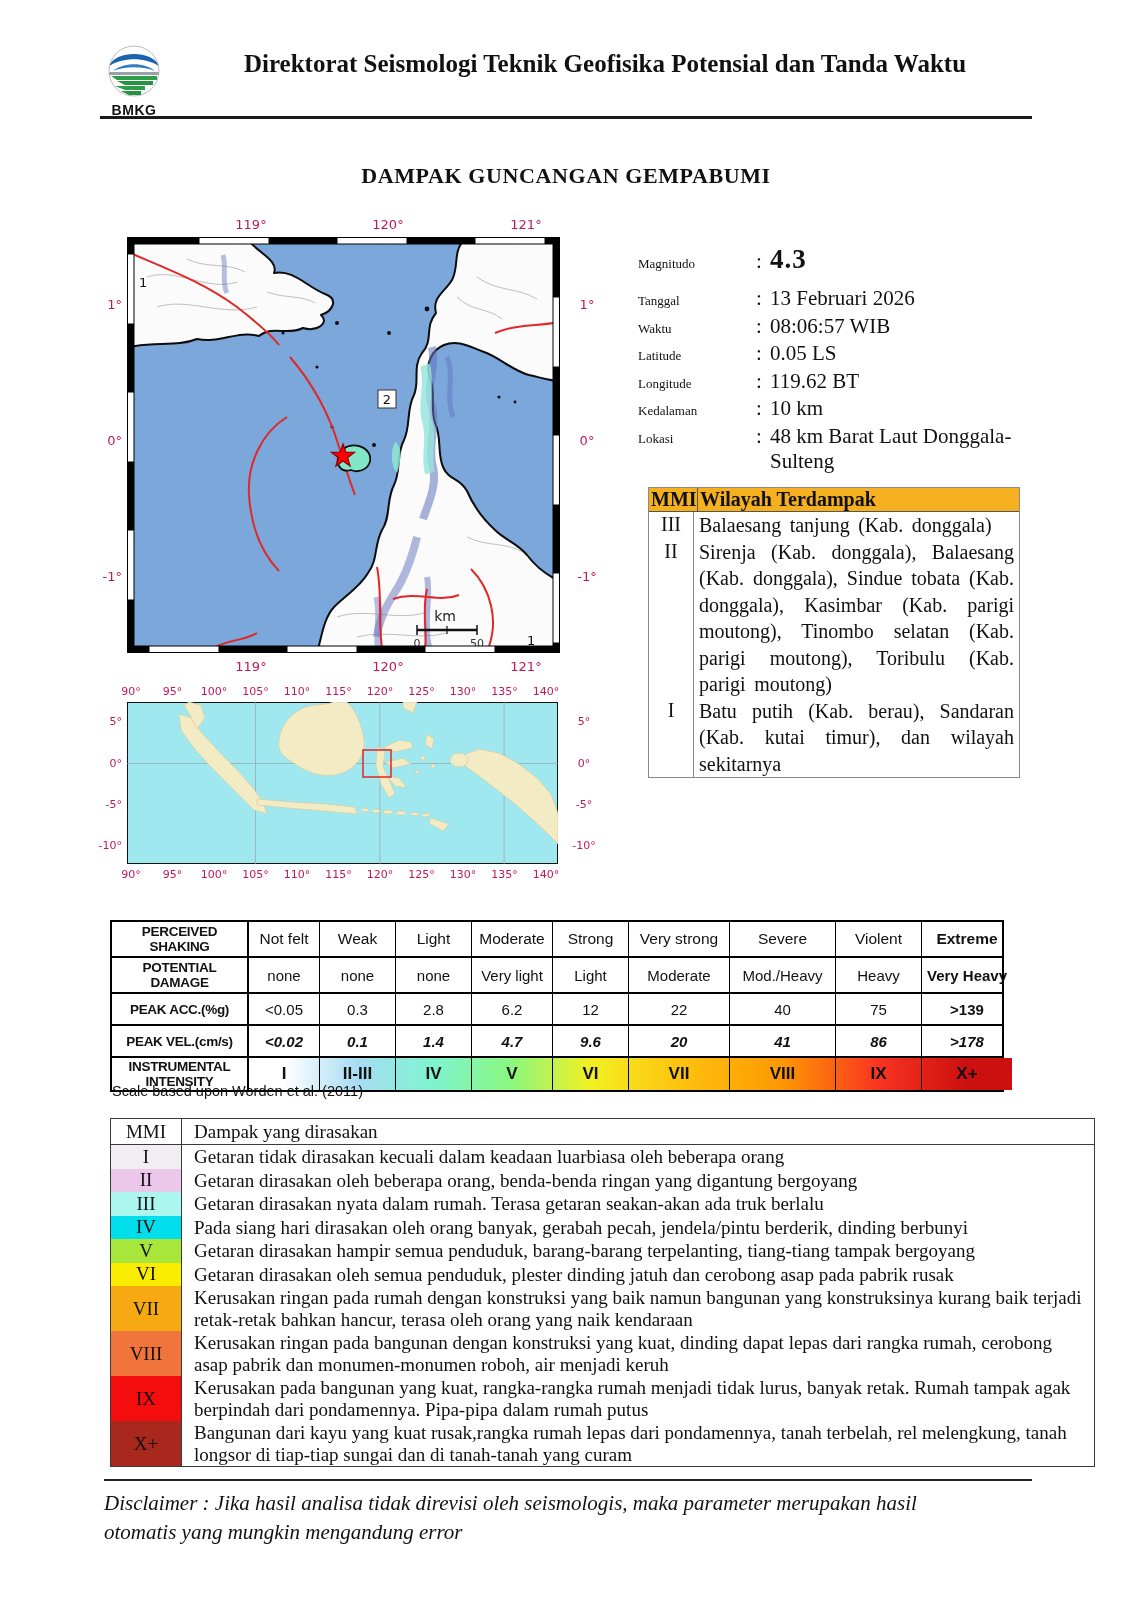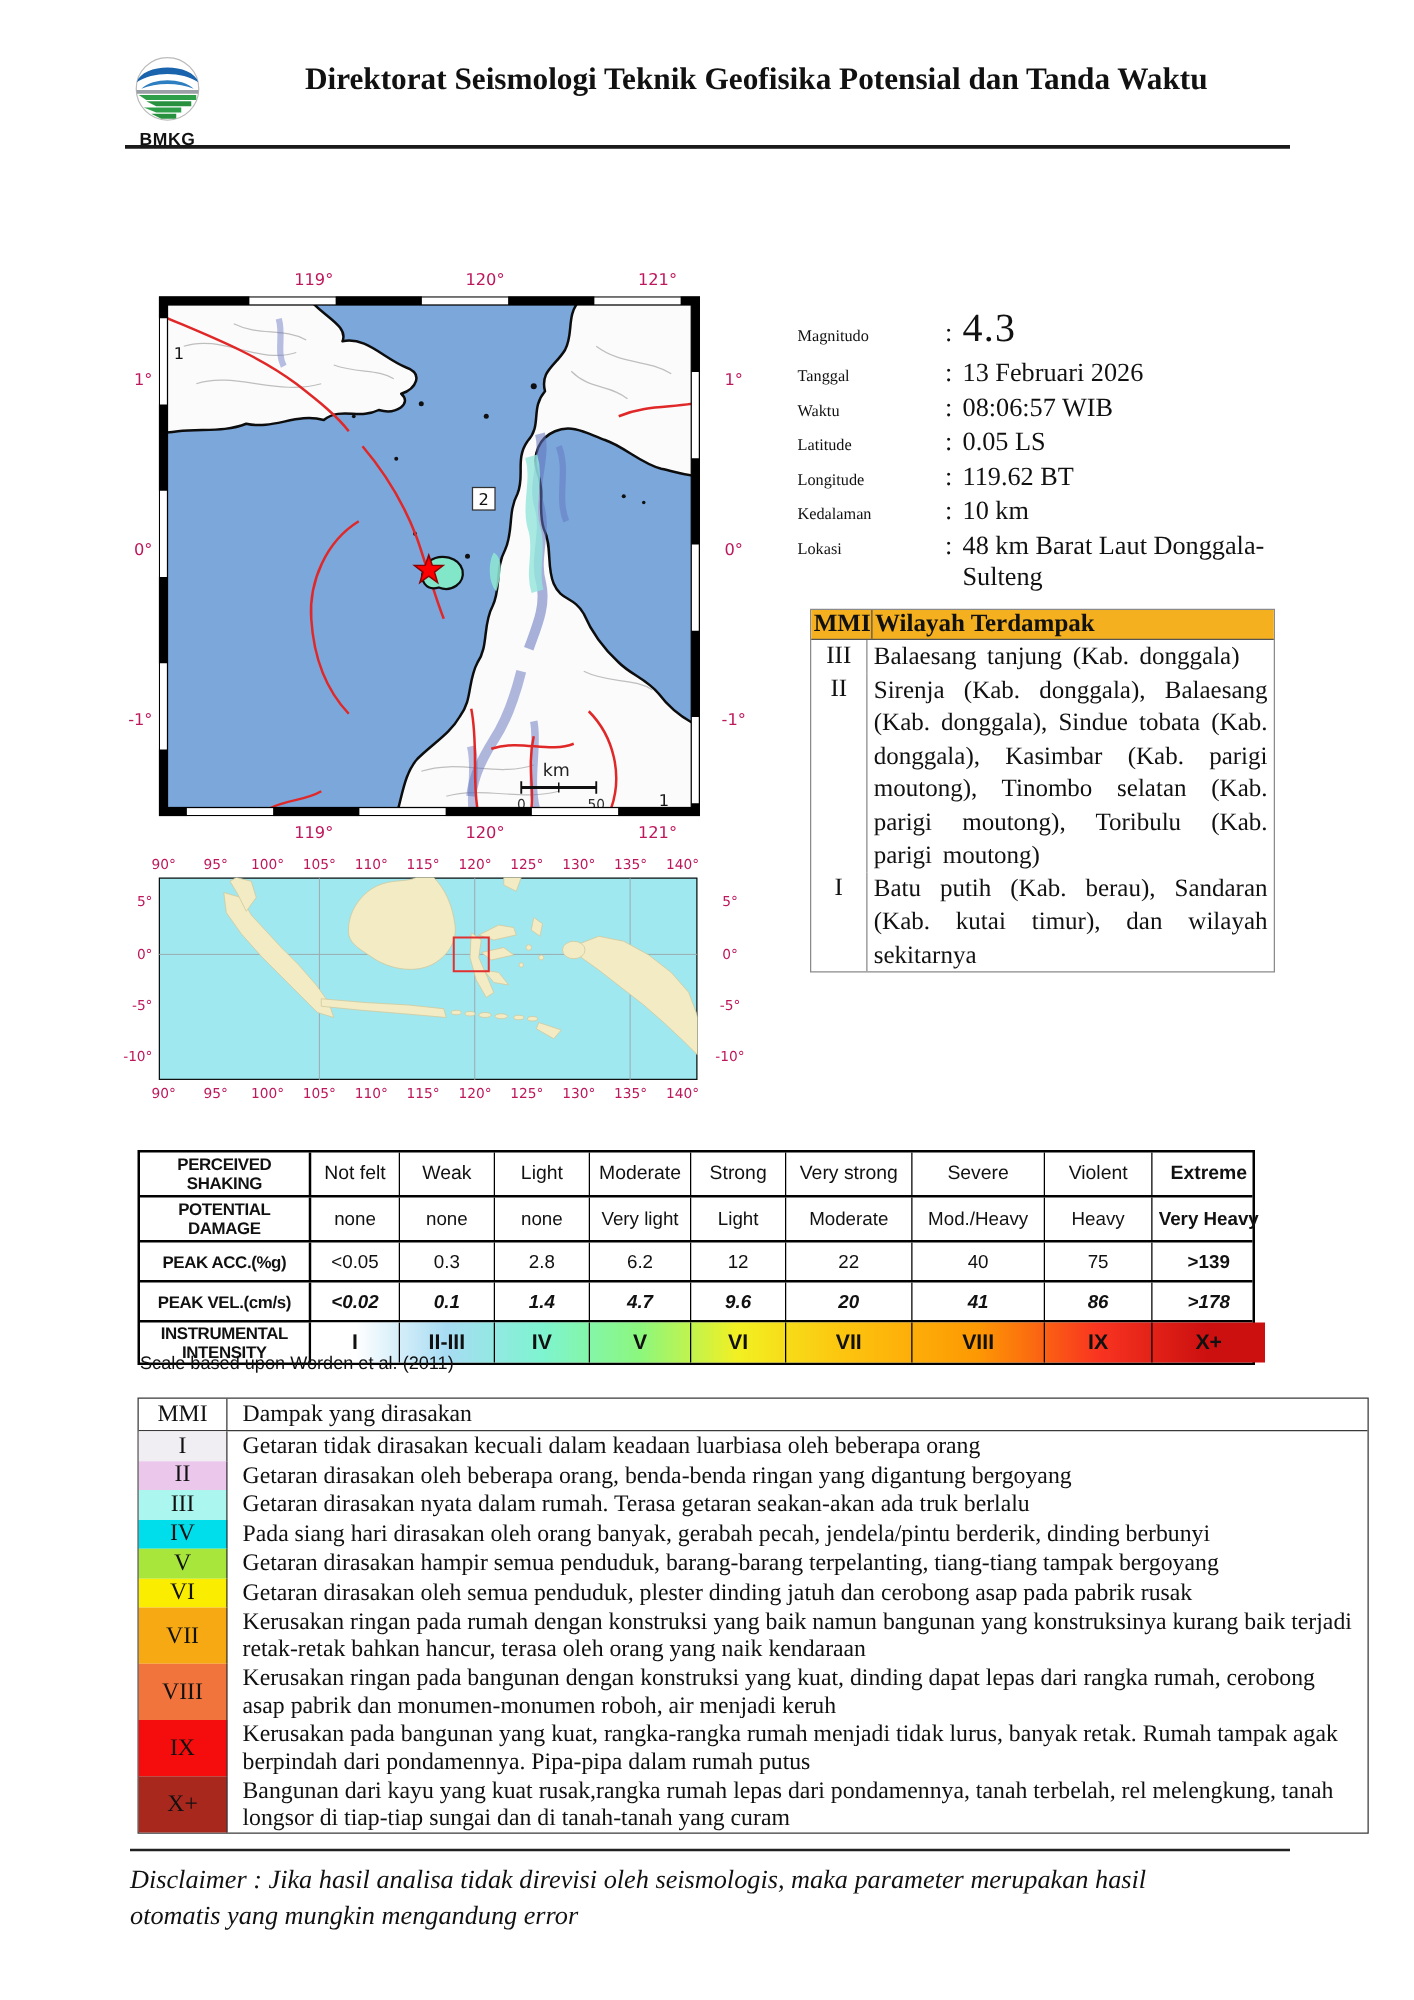--- a/index.html
+++ b/index.html
@@ -19,21 +19,21 @@
   
   .mainmap{position:absolute;left:127px;top:237px;width:433px;height:416px;}
   .ovmap{position:absolute;left:127px;top:702px;width:431px;height:162px;}
   .tick{position:absolute;font-family:"DejaVu Sans",sans-serif;color:#be185d;white-space:nowrap;}
 
   
   .event{position:absolute;left:638px;top:244px;width:380px;}
   .magrow{display:flex;align-items:baseline;height:42px;}
   .elab{display:inline-block;width:118px;font-size:13px;}
   .ecol{display:inline-block;width:14px;font-size:21px;}
-  .magval{font-size:32px;font-weight:normal;letter-spacing:1px;}
+  .magval{font-size:27px;font-weight:bold;letter-spacing:1px;}
   .erow{display:flex;align-items:baseline;line-height:25.5px;}
   .eval{font-size:21px;width:248px;}
 
   
   .rtable{position:absolute;left:648px;top:487px;width:370px;border:1px solid #8a8a8a;font-size:20px;}
   .rhead{display:flex;font-weight:bold;border-bottom:1px solid #555;}
   .rhead>div{padding:0 2px;}
   .rh-mmi{width:44px;border-right:1px solid #555;}
   .rbody .rrow{display:flex;}
   .rmmi{width:44px;text-align:center;flex:none;border-right:1px solid #8a8a8a;padding-top:1px;}
@@ -92,20 +92,21 @@
         <path d="M16,47 h20 v4 h-12 z" fill="#28913f"></path>
       </g>
     </svg>
     <div class="logo-text">BMKG</div>
   </div>
   <div class="org">
     <div class="org2">Direktorat Seismologi Teknik Geofisika Potensial dan Tanda Waktu</div>
   </div>
   <div class="hrule"></div>
 
+  <h1 class="ptitle">DAMPAK GUNCANGAN GEMPABUMI</h1>
 
   <div class="mainmap">
     <svg width="433" height="416" viewBox="0 0 433 416">
       <defs>
           <clipPath id="mclip">
             <rect x="7" y="7" width="419" height="402"></rect>
           </clipPath>
         </defs>
       <g clip-path="url(#mclip)">
         <rect x="7" y="7" width="419" height="402" fill="#7BA7DB"></rect>

